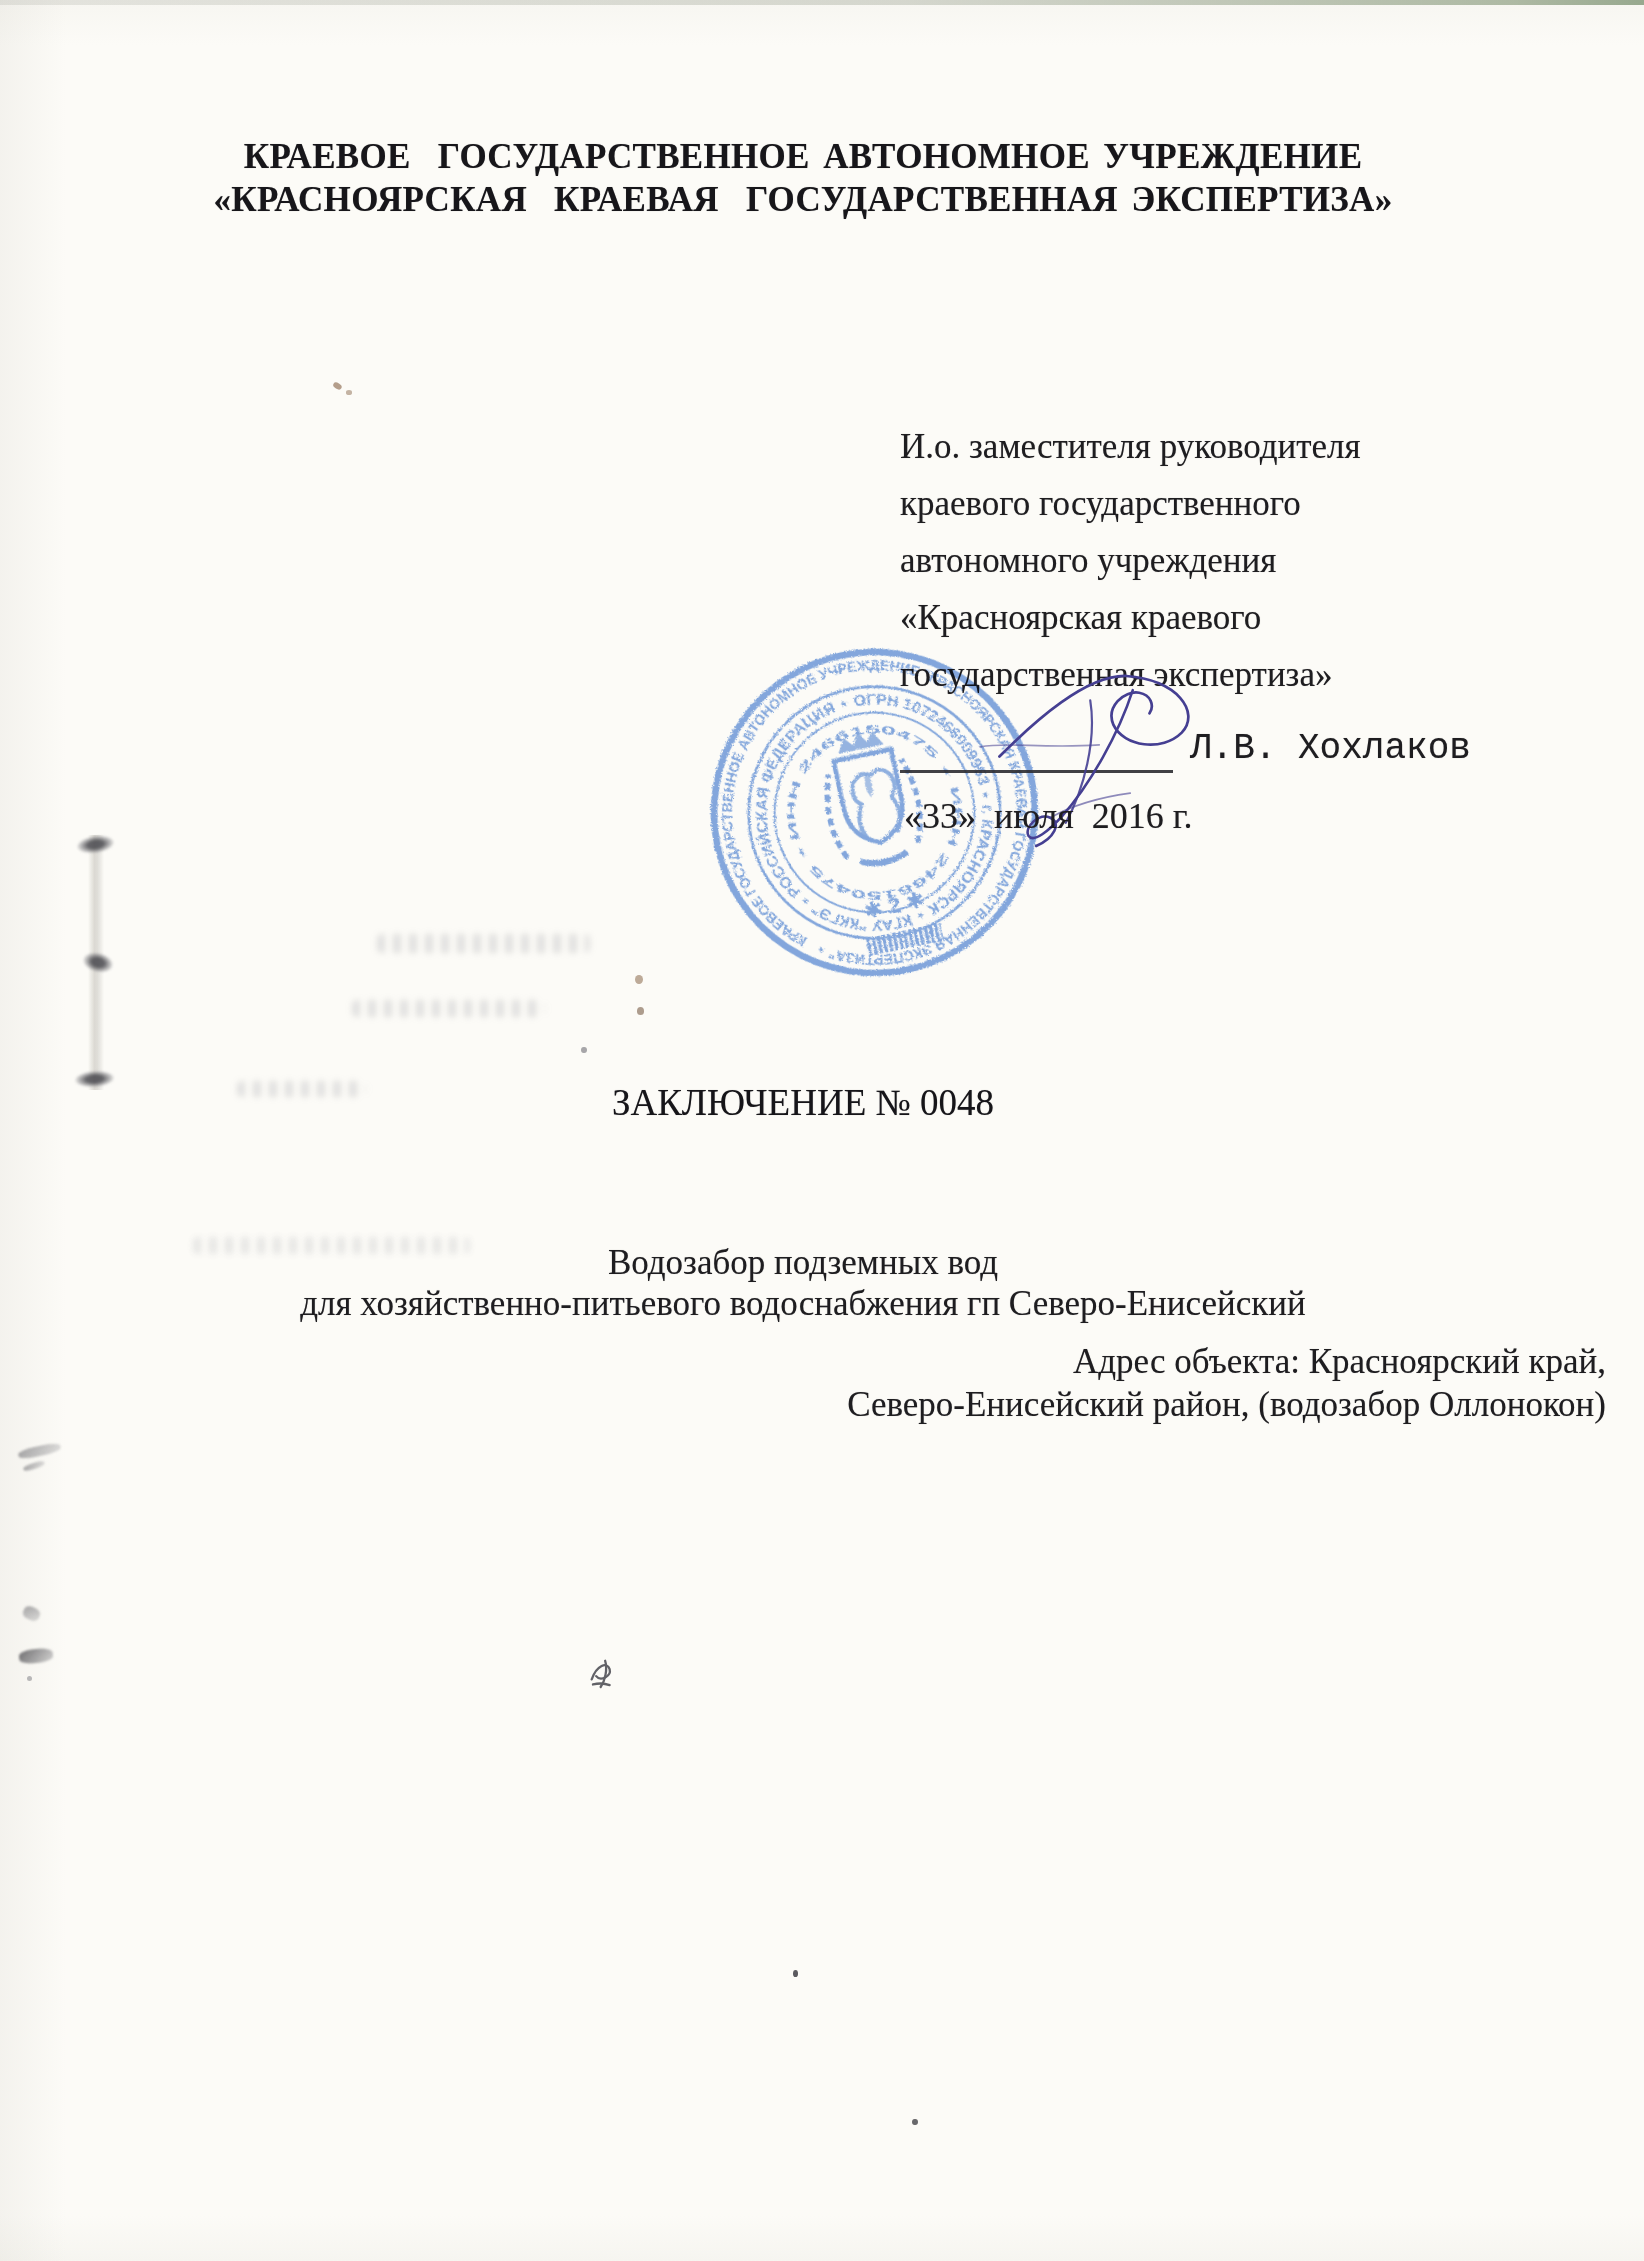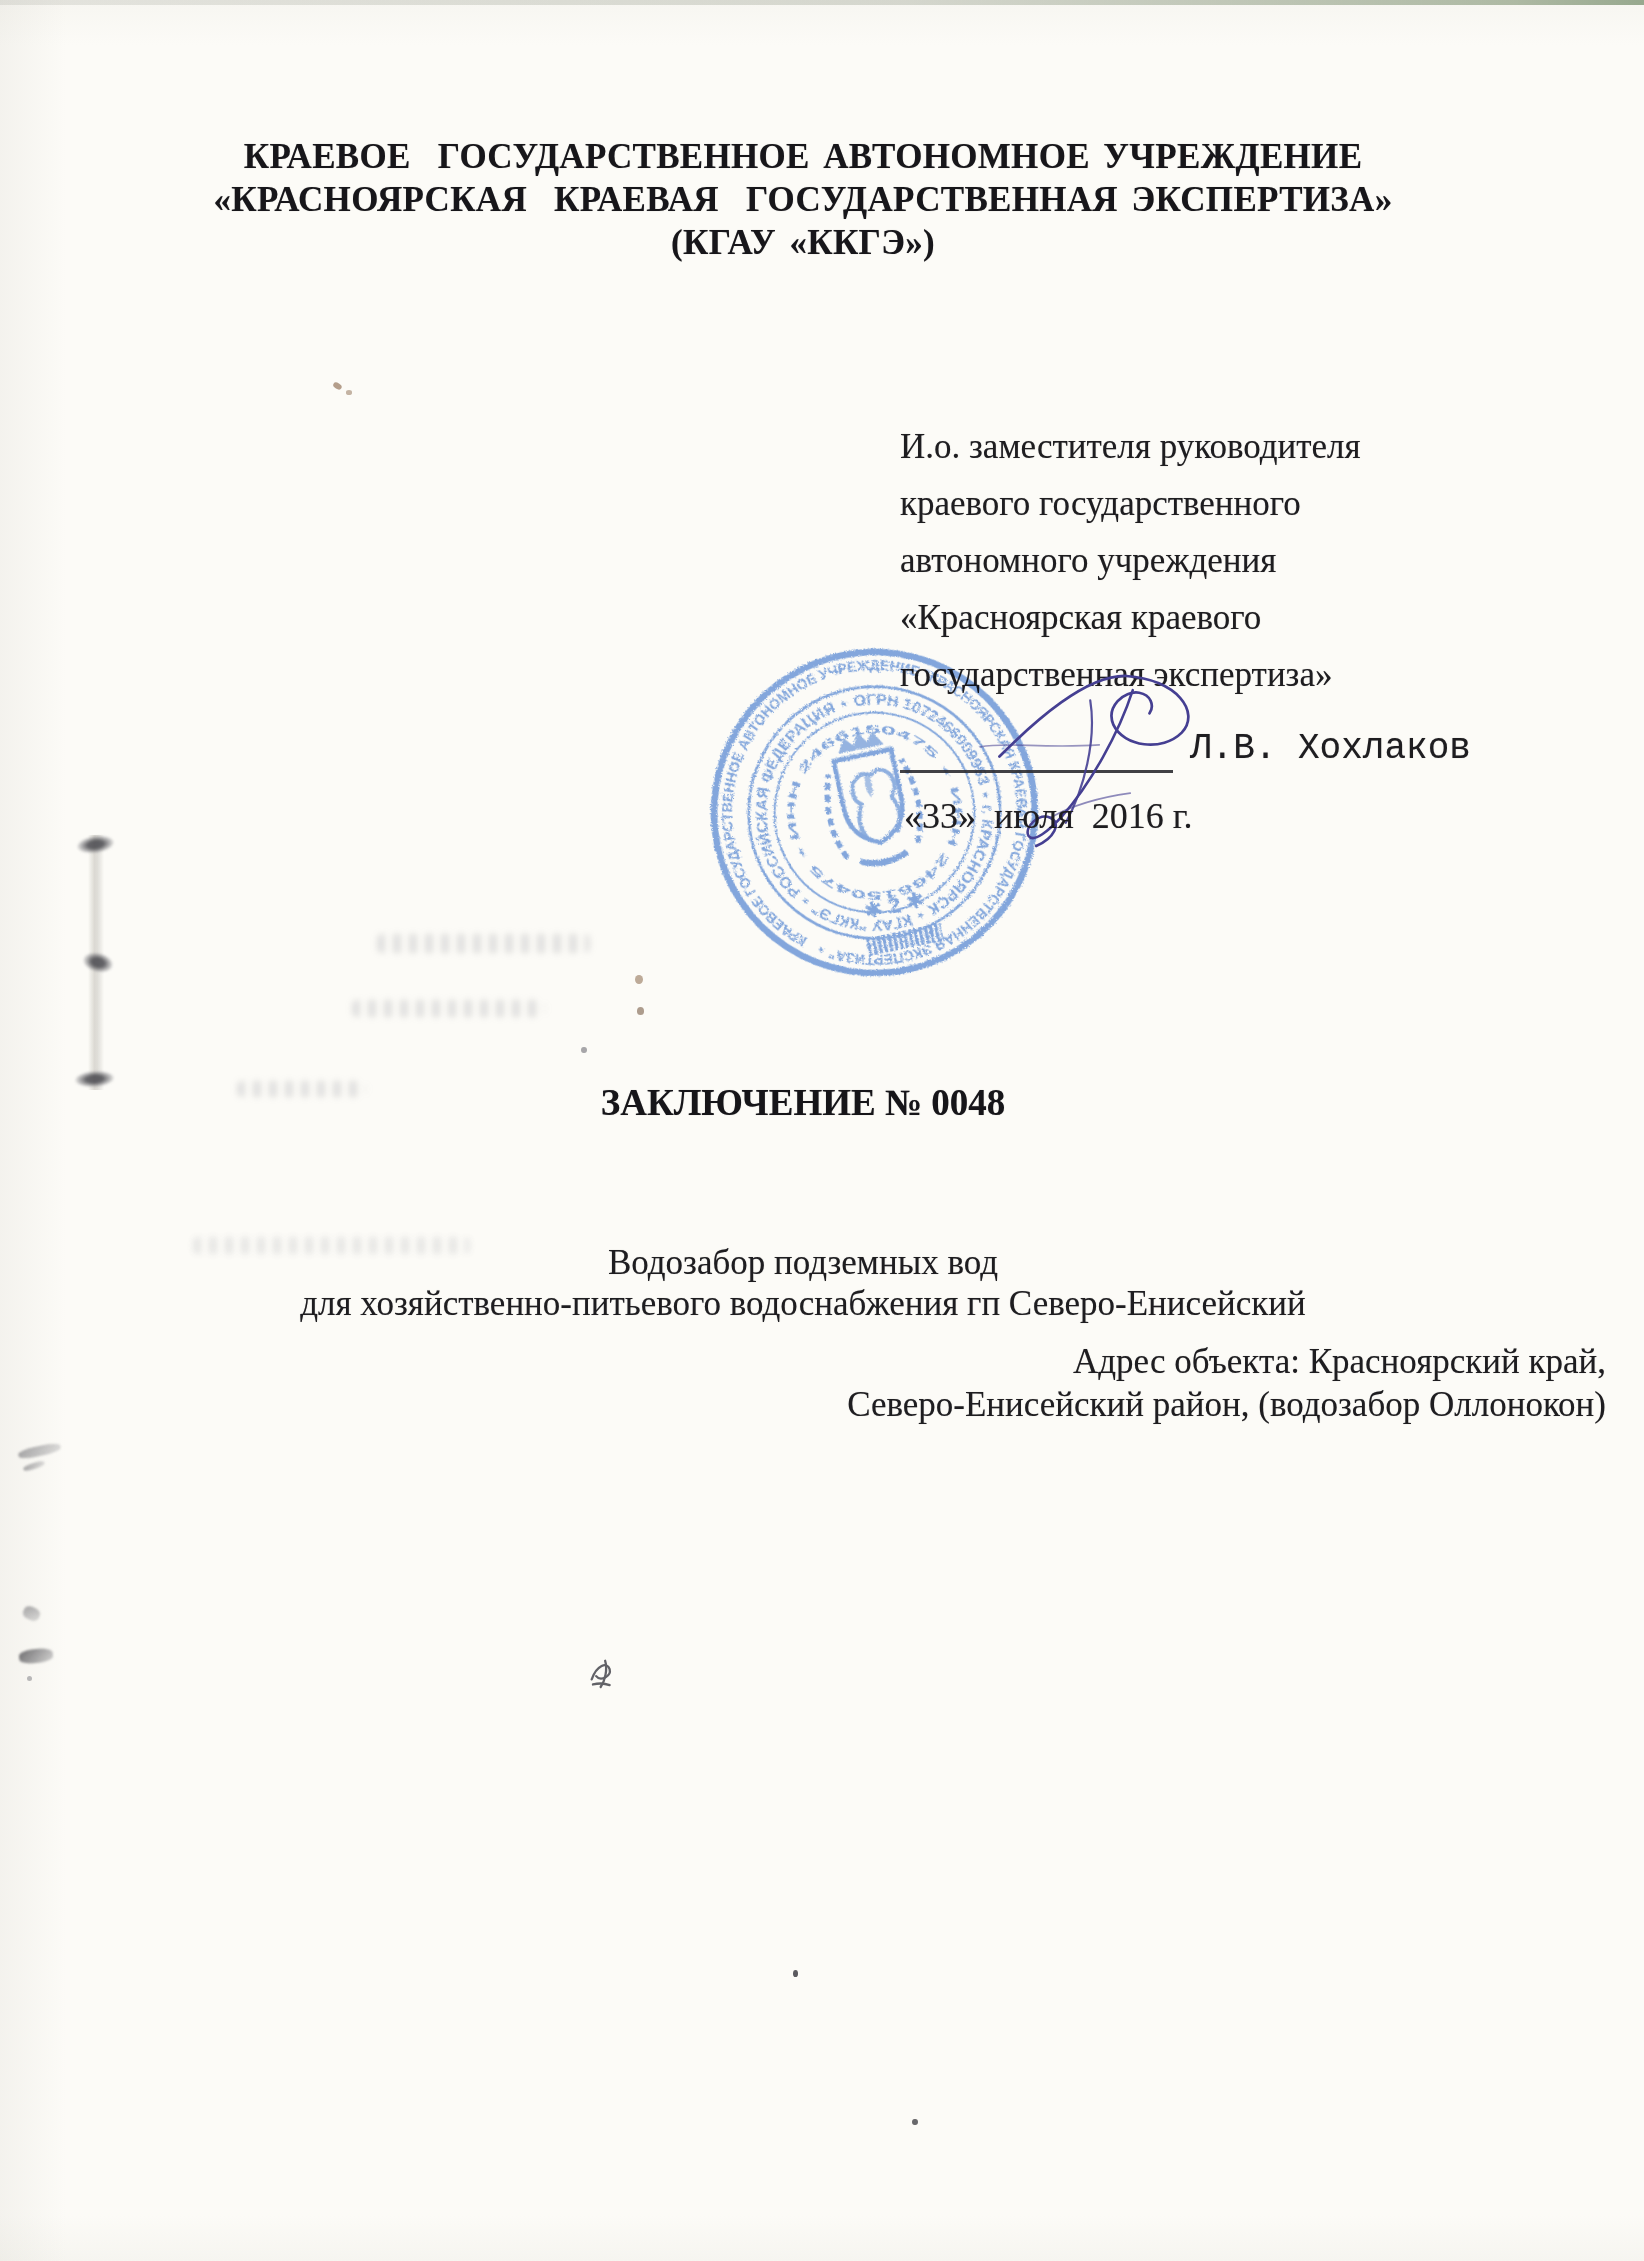--- a/index.html
+++ b/index.html
@@ -20,21 +20,21 @@
   .org{top:135px;font-weight:bold;font-size:35px;line-height:43px;letter-spacing:0.3px;color:#17161a;}
   .org .l{word-spacing:4.5px;}
 
   .approval{left:900px;top:418px;font-size:35px;line-height:57px;width:645px;}
   .approval div{white-space:pre;}
 
   .signer-name{left:1190px;top:728px;font-size:36px;z-index:7;font-family:Liberation Mono, monospace;}
   .sign-line{position:absolute;left:900px;top:770px;width:273px;height:2.6px;background:#2b2b30;opacity:.9;z-index:4;}
   .date-line{left:904px;top:795px;font-size:36px;z-index:7;}
 
-  .title{top:1078px;font-weight:bold;font-size:37px;line-height:49px;color:#161519;}
+  .title{top:1078px;font-weight:normal;font-size:37px;line-height:49px;color:#161519;}
   .objectname{top:1218px;font-size:35px;line-height:41px;margin-top:24px;}
   .address{top:1340px;font-size:35px;line-height:43px;text-align:right;}
 
   
   .stamp{
     position:absolute;left:708px;top:646px;width:333px;height:333px;
     color:#7ba3e2;
     transform:rotate(-12deg);
     mix-blend-mode:multiply;
     opacity:.93;
@@ -114,21 +114,20 @@
     <g fill="none" stroke="#3c3c44" stroke-width="3.6" stroke-linecap="round" opacity=".8">
       <path d="M12,38 C20,16 36,10 40,22 C43,33 26,42 19,33"></path>
       <path d="M33,9 C37,22 33,40 26,50"></path>
       <path d="M14,46 C22,44 32,44 40,47"></path>
     </g>
   </svg>
 
   <div class="txt center org">
     <div class="l pre">КРАЕВОЕ  ГОСУДАРСТВЕННОЕ АВТОНОМНОЕ УЧРЕЖДЕНИЕ</div>
     <div class="l pre">«КРАСНОЯРСКАЯ  КРАЕВАЯ  ГОСУДАРСТВЕННАЯ ЭКСПЕРТИЗА»</div>
-    <div class="l">(КГАУ «ККГЭ»)</div>
   </div>
 
   <div class="txt approval">
     <div>И.о. заместителя руководителя</div>
     <div>краевого государственного</div>
     <div>автономного учреждения</div>
     <div>«Красноярская краевого</div>
     <div>государственная экспертиза»</div>
   </div>
 

